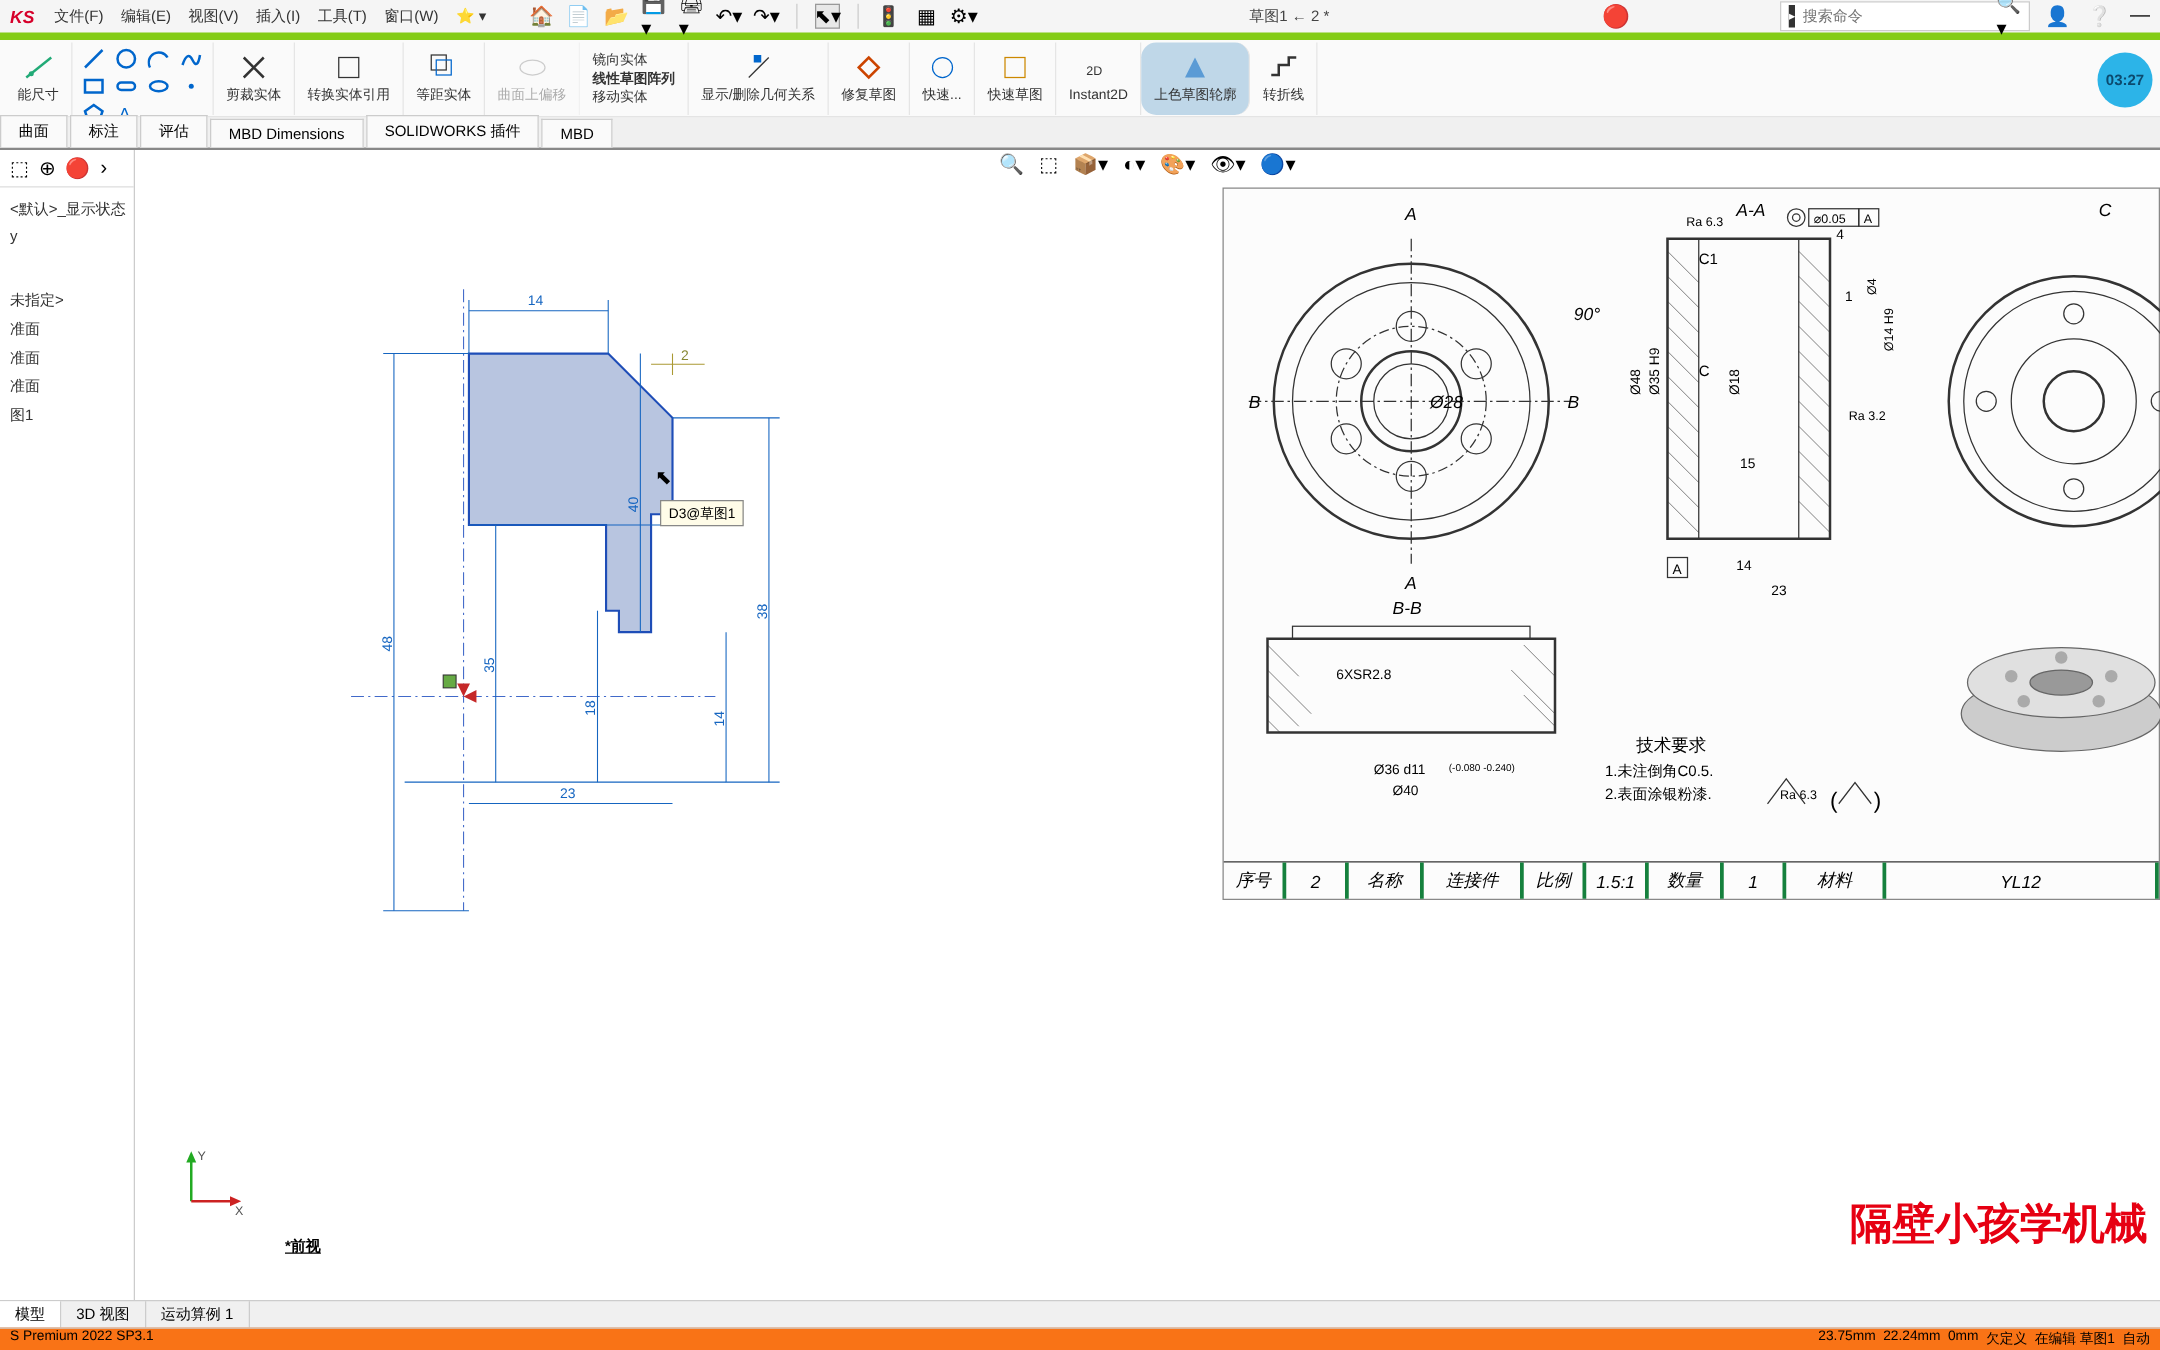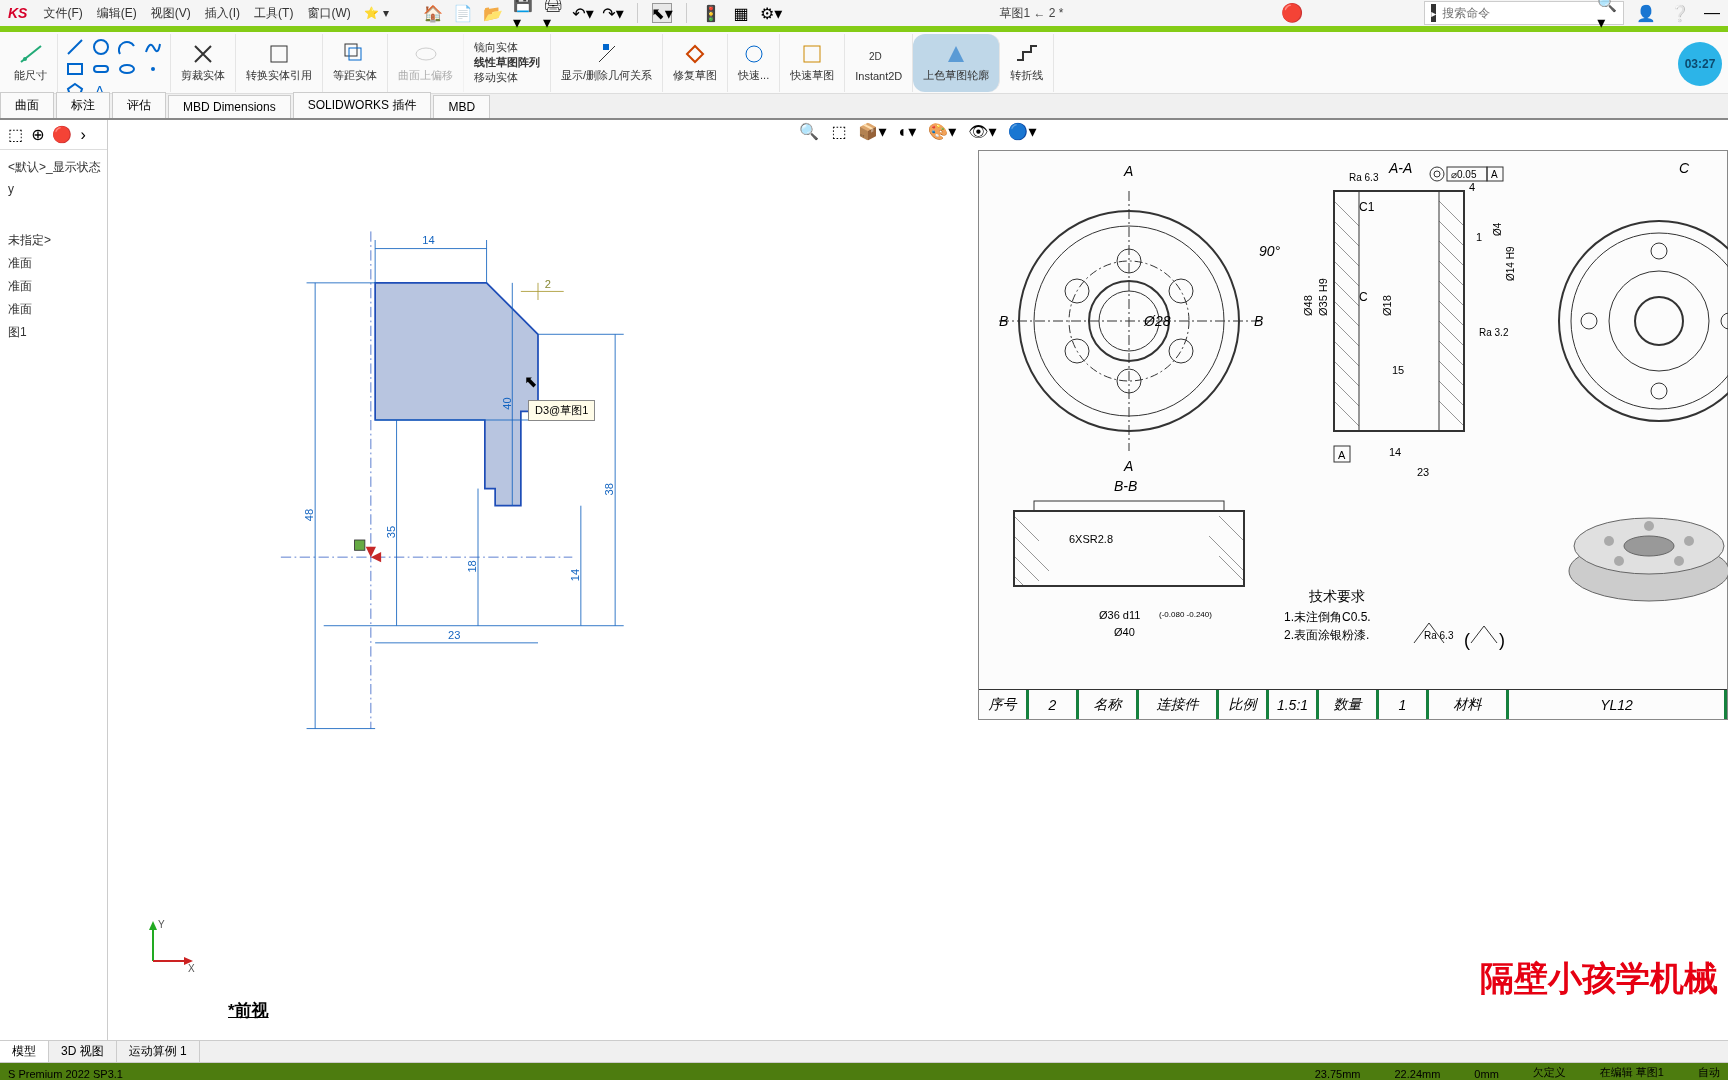--- a/index.html
+++ b/index.html
@@ -59,26 +59,26 @@
 .ref-drawing { position: absolute; right: 0; top: 30px; width: 750px; height: 570px; background: #fcfcfc; border: 1px solid #888; }
 .ref-title-block { position: absolute; bottom: 0; left: 0; right: 0; height: 30px; border-top: 1px solid #333; display: flex; }
 .tb-cell { border-right: 3px solid #15803d; display: flex; align-items: center; justify-content: center; font-size: 14px; font-style: italic; padding: 0 8px; }
 .ref-label { position: absolute; font-style: italic; font-size: 14px; }
 
 .watermark { position: absolute; right: 10px; bottom: 44px; color: #e60012; font-size: 34px; font-weight: bold; font-family: "SimHei"; }
 
 
 .bottom-tabs { position: absolute; left: 0; bottom: 18px; height: 22px; display: flex; background: #f0f0f0; border-top: 1px solid #ccc; width:100%; }
 .btab { padding: 2px 12px; font-size: 12px; border-right: 1px solid #ccc; }
-.view-name { position:absolute; bottom: 24px; left: 120px; font-size:17px; font-weight:bold;text-decoration:underline; }
-
-
-.statusbar { position: absolute; bottom: 0; left: 0; right: 0; height: 18px; background: #4d7c0f; border-top: 1px solid #ccc; display: flex; align-items: flex-end; font-size: 11px; padding: 0 8px; }
+.view-name { position:absolute; bottom: 40px; left: 120px; font-size:12px; font-weight:bold;text-decoration:underline; }
+
+
+.statusbar { position: absolute; bottom: 0; left: 0; right: 0; height: 18px; background: #f97316; border-top: 1px solid #ccc; display: flex; align-items: flex-start; font-size: 11px; padding: 0 8px; }
 .status-left { flex: 1; }
-.status-item { margin-left: 34px; }
+.status-item { margin-left: 6px; }
 
 .triad { position:absolute; left:30px; bottom:70px; }
 </style>
 </head>
 <body>
 
 <div class="menubar">
   <span class="logo">KS</span>
   <span class="menu-item">文件(F)</span>
   <span class="menu-item">编辑(E)</span>

